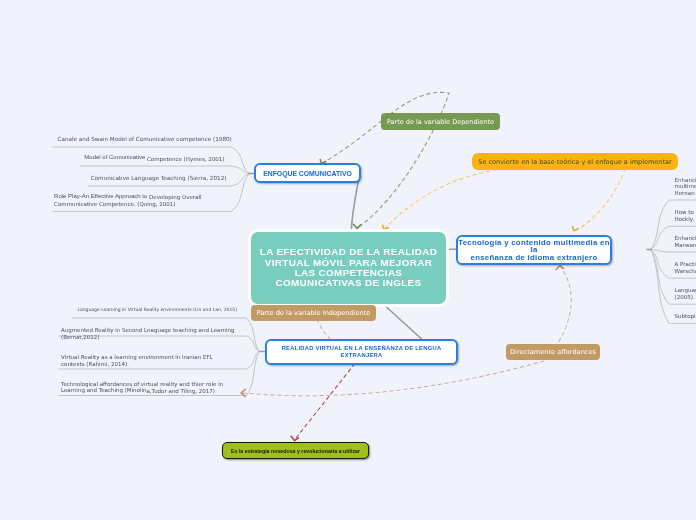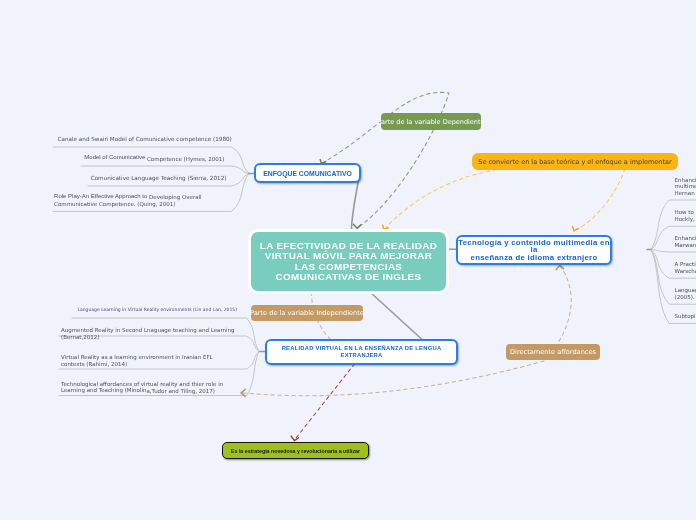--- a/index.html
+++ b/index.html
@@ -3,21 +3,21 @@
 <meta charset="utf-8">
 <style>
   html,body{margin:0;padding:0;}
   body{width:696px;height:520px;background:#f0f3fb;font-family:"Liberation Sans",sans-serif;overflow:hidden;}
   #canvas{position:relative;width:696px;height:520px;}
   svg.links{position:absolute;left:0;top:0;width:696px;height:520px;overflow:visible;}
   .node{position:absolute;box-sizing:border-box;}
 
   
   .central{
-    left:251px;top:232px;width:195px;height:59px;
+    left:251px;top:232px;width:195px;height:72px;
     background:#78cdbf;border-radius:7px;
     color:#ffffff;font-weight:bold;font-size:9.9px;
     letter-spacing:0.35px;
     display:flex;align-items:center;justify-content:center;text-align:center;
     line-height:10.3px;
     box-shadow:0 0 0 3px #ffffff;
   }
 
   
   .blue{
@@ -26,23 +26,23 @@
     display:flex;align-items:center;justify-content:center;
     box-shadow:1px 1px 2px rgba(0,0,0,0.3);
   }
   #n-enfoque{left:254px;top:163px;width:107px;height:20px;font-size:6.83px;letter-spacing:0px;white-space:nowrap;}
   #n-tecnologia{left:456px;top:235px;width:156px;height:30px;font-size:7.8px;line-height:7.4px;letter-spacing:0.29px;}
   #n-realidad{left:265px;top:339px;width:193px;height:26px;font-size:5.8px;line-height:6.7px;letter-spacing:0.265px;}
 
   
   .pill{display:flex;align-items:center;justify-content:center;border-radius:4px;color:#fff;
         font-family:"DejaVu Sans",sans-serif;white-space:nowrap;}
-  #l-dependiente{left:381px;top:113px;width:100px;height:17px;background:#769a51;font-size:6.5px;}
+  #l-dependiente{left:381px;top:113px;width:119px;height:17px;background:#769a51;font-size:6.5px;}
   #l-baseteorica{left:472px;top:153px;width:206px;height:17px;background:#fcb415;color:#4a4520;font-size:6.5px;border-radius:6px;}
-  #l-independiente{left:251px;top:305px;width:112px;height:16px;background:#c39a63;font-size:6.6px;}
+  #l-independiente{left:251px;top:305px;width:125px;height:16px;background:#c39a63;font-size:6.6px;}
   #l-directamente{left:506px;top:344px;width:94px;height:16px;background:#c39a63;font-size:6.6px;}
   #l-estrategia{left:222px;top:442px;width:147px;height:17px;background:#9fbf1d;color:#17170e;font-size:5.25px;
     font-family:"Liberation Sans",sans-serif;white-space:nowrap;
     border:1.6px solid #17170e;border-radius:5px;font-weight:bold;letter-spacing:0px;
     box-shadow:1px 1px 2px rgba(0,0,0,0.45);}
 
   
   .leaf{position:absolute;color:#4a4e5e;font-family:"DejaVu Sans",sans-serif;
         font-size:5.5px;line-height:6.6px;white-space:nowrap;}
   .leaf.wrap{white-space:normal;}

